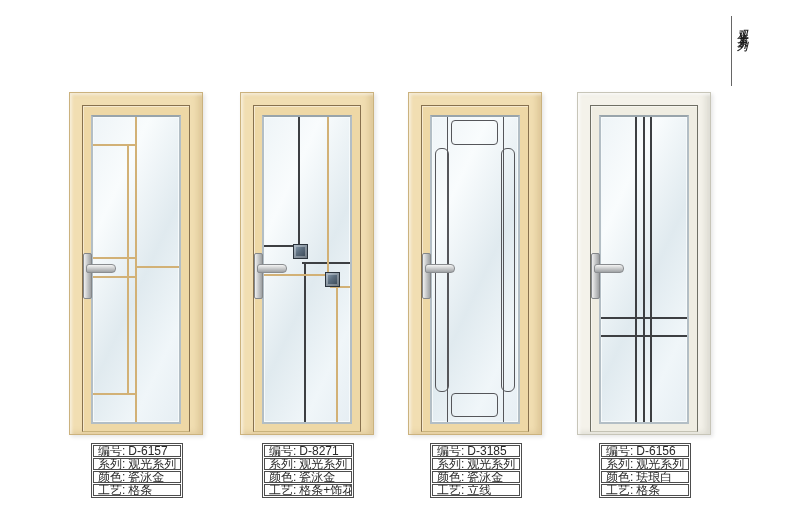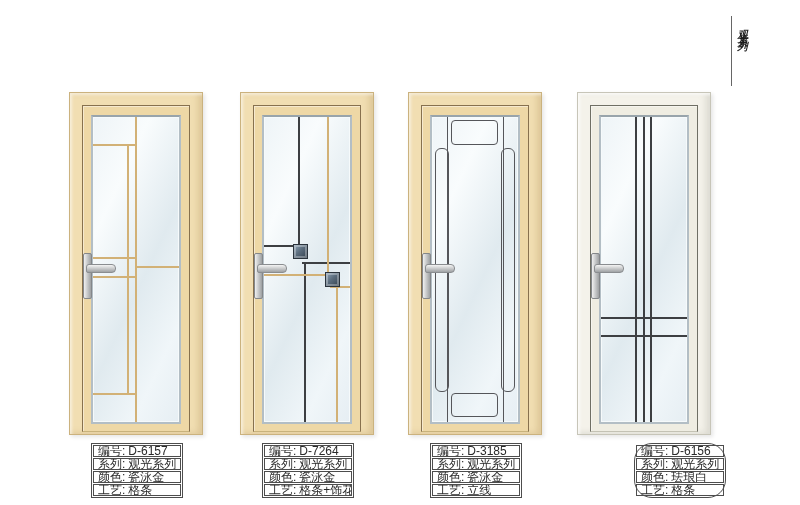--- a/index.html
+++ b/index.html
@@ -155,31 +155,31 @@
 </div>
 
 <div class="spec" style="left:91px;">
   <div class="spec-row"><span class="lab">编号:</span><span>D-6157</span></div>
   <div class="spec-row"><span class="lab">系列:</span><span>观光系列</span></div>
   <div class="spec-row"><span class="lab">颜色:</span><span>瓷泳金</span></div>
   <div class="spec-row"><span class="lab">工艺:</span><span>格条</span></div>
 </div>
 
 <div class="spec" style="left:262px;">
-  <div class="spec-row"><span class="lab">编号:</span><span>D-7264</span></div>
+  <div class="spec-row"><span class="lab">编号:</span><span>D-8271</span></div>
   <div class="spec-row"><span class="lab">系列:</span><span>观光系列</span></div>
   <div class="spec-row"><span class="lab">颜色:</span><span>瓷泳金</span></div>
   <div class="spec-row"><span class="lab">工艺:</span><span>格条+饰花</span></div>
 </div>
 
 <div class="spec" style="left:430px;">
   <div class="spec-row"><span class="lab">编号:</span><span>D-3185</span></div>
   <div class="spec-row"><span class="lab">系列:</span><span>观光系列</span></div>
   <div class="spec-row"><span class="lab">颜色:</span><span>瓷泳金</span></div>
   <div class="spec-row"><span class="lab">工艺:</span><span>立线</span></div>
 </div>
 
-<div class="spec" style="left:634px;border-radius:18px;">
+<div class="spec" style="left:599px;">
   <div class="spec-row"><span class="lab">编号:</span><span>D-6156</span></div>
   <div class="spec-row"><span class="lab">系列:</span><span>观光系列</span></div>
   <div class="spec-row"><span class="lab">颜色:</span><span>珐琅白</span></div>
   <div class="spec-row"><span class="lab">工艺:</span><span>格条</span></div>
 </div>
 
 </body></html>

